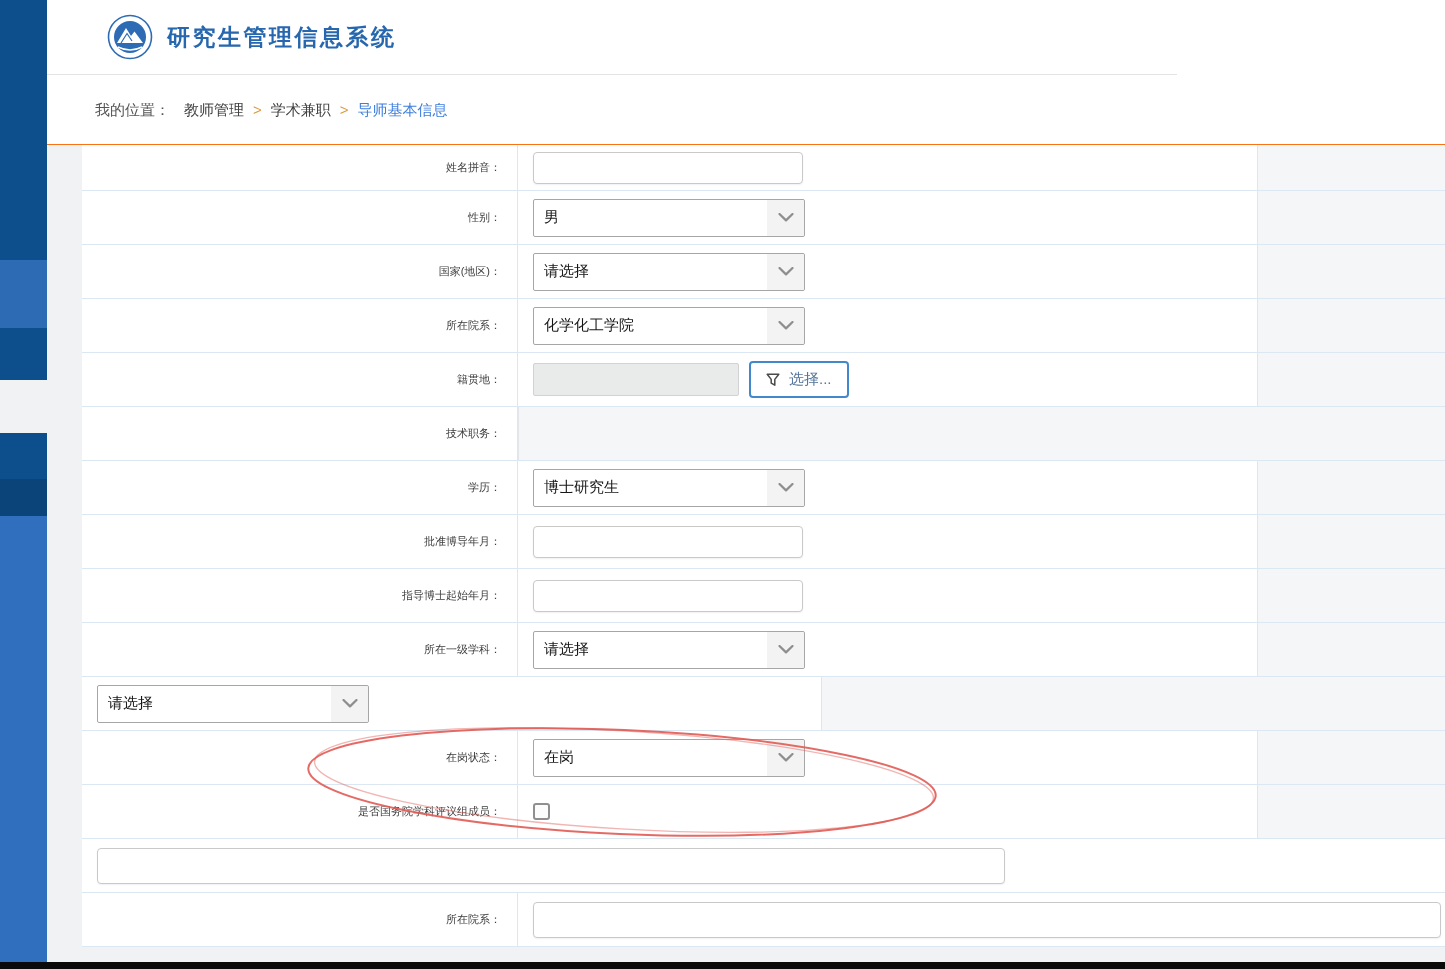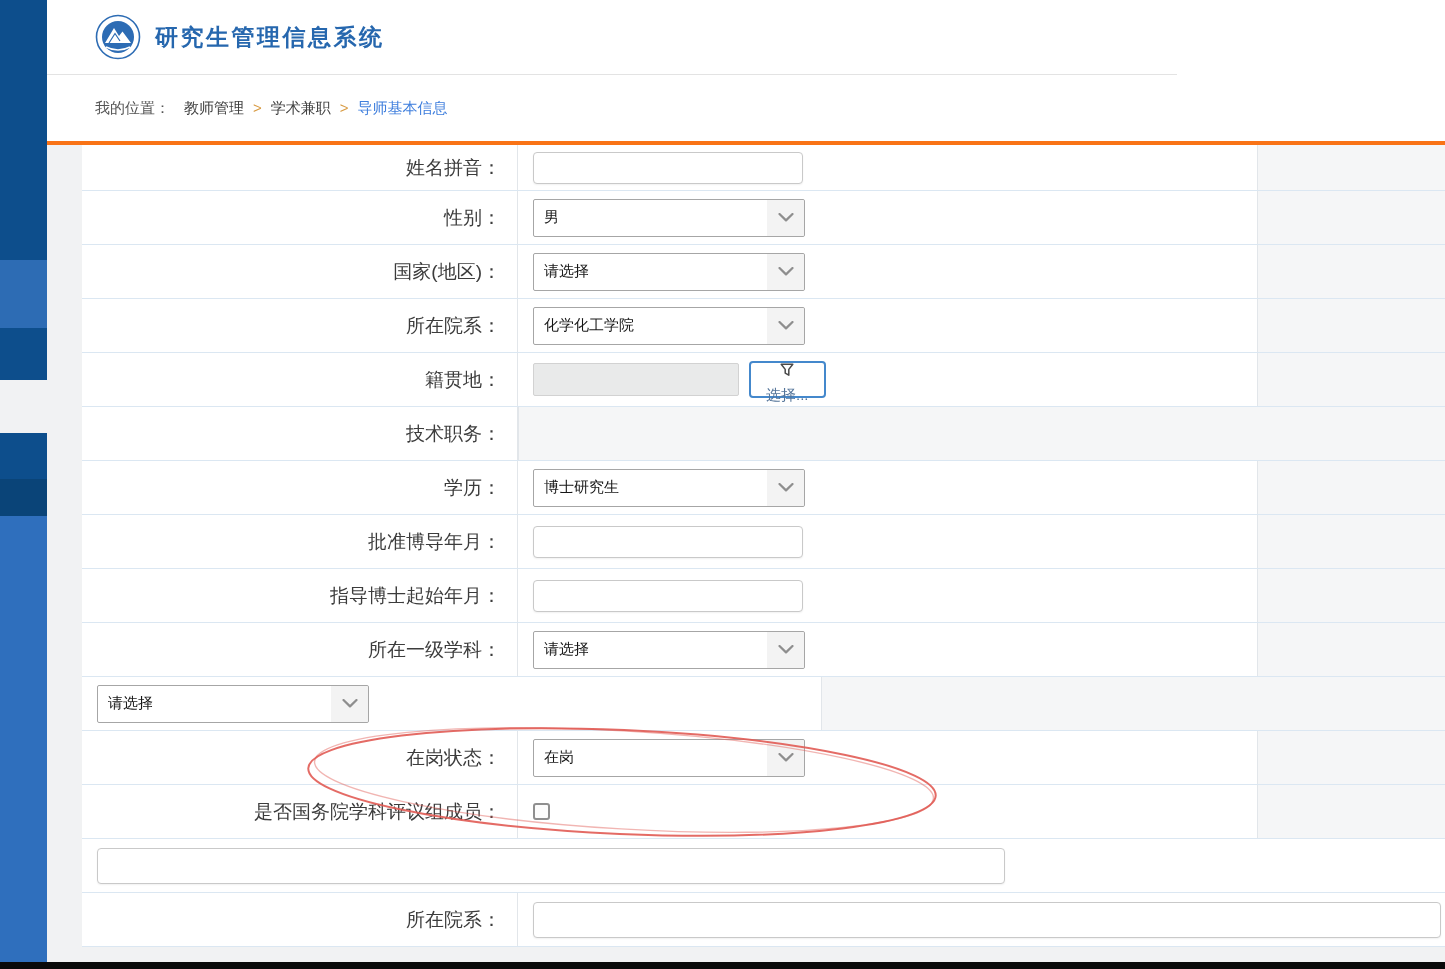--- a/index.html
+++ b/index.html
@@ -15,49 +15,49 @@
   .sb-2 { height:68px;  background:var(--brand_mid_blue); }
   .sb-3 { height:52px;  background:var(--brand_dark_blue); }
   .sb-4 { height:53px;  background:#f1f2f3; }
   .sb-5 { height:46px;  background:var(--brand_dark_blue); }
   .sb-6 { height:37px;  background:var(--brand_deeper_blue); }
   .sb-7 { flex:1;       background:var(--brand_light_blue); }
   
   .header {
     position:absolute; left:47px; top:0; width:1130px; height:75px;
     background:#fff; border-bottom:1px solid #e3e3e3;
-    display:flex; align-items:center; padding-left:48px;
+    display:flex; align-items:center; padding-left:60px;
   }
   .logo { width:46px; height:46px; flex:0 0 auto; }
   .app-title {
     margin-left:14px; font-size:23px; font-weight:bold;
     color:var(--title_blue); letter-spacing:2.5px;
   }
   
   .crumbbar {
     position:absolute; left:47px; top:76px; width:1398px; height:69px;
-    background:#fff; border-bottom:4px solid #f97316;
+    background:#fff; border-bottom:1px solid #f97316;
     display:flex; align-items:center; padding-left:48px; font-size:15px;
   }
   .crumb-prefix { color:#555; margin-right:14px; }
   .crumb-item { color:#404040; }
   .crumb-item.active { color:var(--link_blue); }
   .crumb-sep { color:var(--crumb_separator); margin:0 9px; }
   
   .content-bg { position:absolute; left:47px; top:145px; width:1398px; height:817px; background:#f1f2f3; }
   
   .form-table { position:absolute; left:82px; top:145px; width:1363px; }
   .row { display:flex; height:54px; border-bottom:1px solid #dbe7f2; background:#fff; }
   .row:first-child { height:46px; }
   .cell-label {
     width:436px; flex:0 0 auto; border-right:1px solid #e2e6ea;
     display:flex; align-items:center; justify-content:flex-end;
     padding-right:16px;
   }
-  .label { font-size:19px; color:#3c3c3c; }
+  .label { font-size:11px; color:#3c3c3c; }
   .cell-field { flex:0 0 auto; width:739px; display:flex; align-items:center; padding-left:15px; }
   .row.wide .cell-field { flex:1; width:auto; }
   .cell-right { flex:1; background:#f5f6f7; border-left:1px solid #e2e6ea; }
   
   .txt {
     width:270px; height:32px; border:1px solid #c9c9c9; border-radius:4px;
     background:#fff; font-size:15px; padding:0 8px; color:#222; outline:none;
     box-shadow:0 1px 2px rgba(0,0,0,0.06);
   }
   .txt.wide-input { width:908px; height:36px; }
@@ -70,21 +70,21 @@
     width:37px; height:100%; background:#f3f3f3; border-radius:0 2px 2px 0;
     display:flex; align-items:center; justify-content:center;
   }
   .disabled-input {
     width:206px; height:33px; background:#e9eaea; border:1px solid #d2d2d2; border-radius:2px;
   }
   .picker-btn {
     margin-left:10px; height:37px; padding:0 15px;
     border:2px solid var(--picker_border_blue); border-radius:4px; background:#fff;
     display:inline-flex; align-items:center; gap:9px; cursor:pointer;
-    font-size:15px; color:var(--picker_text_blue);flex-direction:column;
+    font-size:15px; color:var(--picker_text_blue);
   }
   .checkbox {
     width:17px; height:17px; border:2px solid #8f8f8f; border-radius:3px; background:#fcfcfc;
     display:inline-block; cursor:pointer;
   }
   
   .annotation-overlay { position:absolute; left:0; top:0; width:1445px; height:969px; pointer-events:none; z-index:5; }
   .bottom-bar { position:absolute; left:0; top:962px; width:1445px; height:7px; background:#0a0a0a; z-index:6; }
 </style>
 </head>

